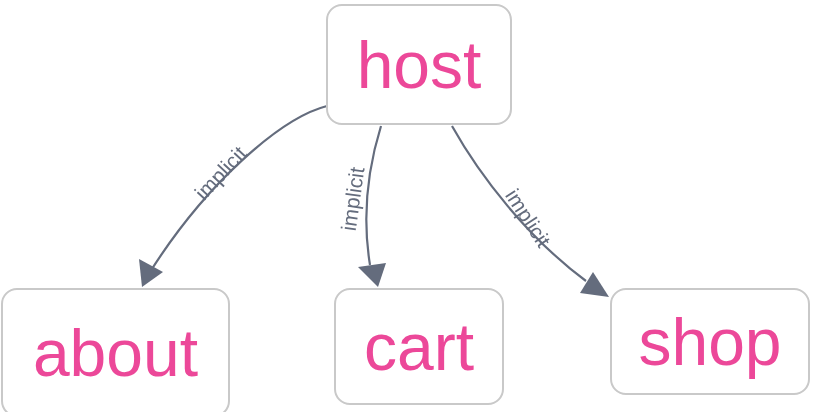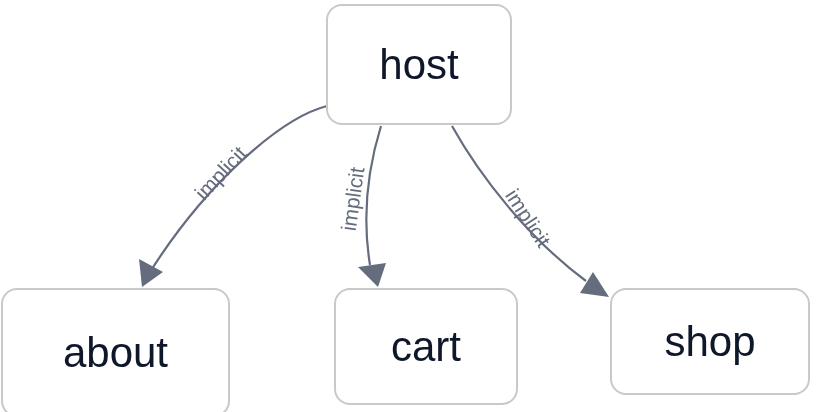--- a/index.html
+++ b/index.html
@@ -28,23 +28,23 @@
     position: absolute;
     box-sizing: border-box;
     background: #ffffff;
     border: 2px solid #c9c9c9;
     border-radius: 16px;
     display: flex;
     align-items: center;
     justify-content: center;
   }
   .node-label {
-    color: #0f172a;
+    color: #ec4899;
     font-family: "Liberation Sans", sans-serif;
-    font-size: 42px;
+    font-size: 66px;
     font-weight: 400;
     line-height: 1;
     letter-spacing: 0px;
     white-space: nowrap;
   }
   .edge-path {
     fill: none;
     stroke: #646c7d;
     stroke-width: 2.2;
   }
@@ -86,21 +86,21 @@
   </svg>
 
   <div class="node-box" style="left:326px; top:4px; width:186px; height:121px;">
     <span class="node-label">host</span>
   </div>
 
   <div class="node-box" style="left:1px; top:288px; width:229px; height:129px;">
     <span class="node-label">about</span>
   </div>
 
-  <div class="node-box" style="left:334px; top:288px; width:184px; height:117px;">
+  <div class="node-box" style="left:334px; top:288px; width:170px; height:117px;">
     <span class="node-label">cart</span>
   </div>
 
   <div class="node-box" style="left:610px; top:288px; width:200px; height:107px;">
     <span class="node-label">shop</span>
   </div>
 
 </div>
 
 </body></html>

